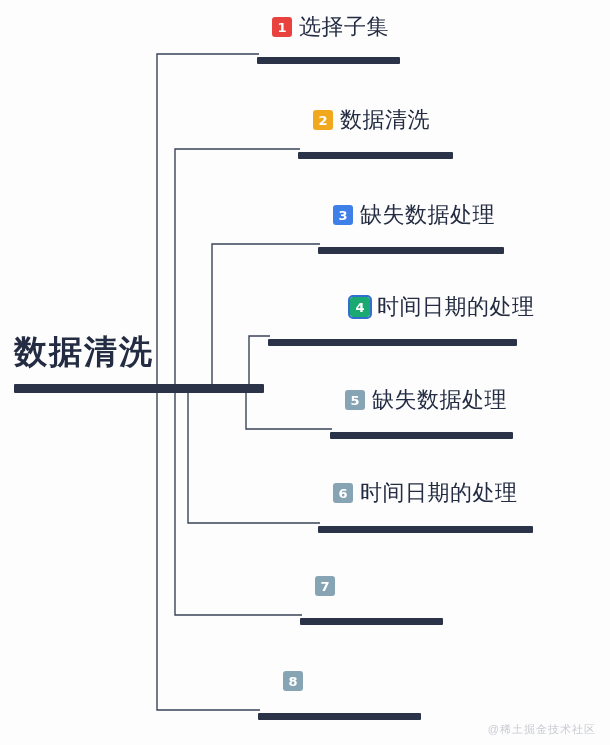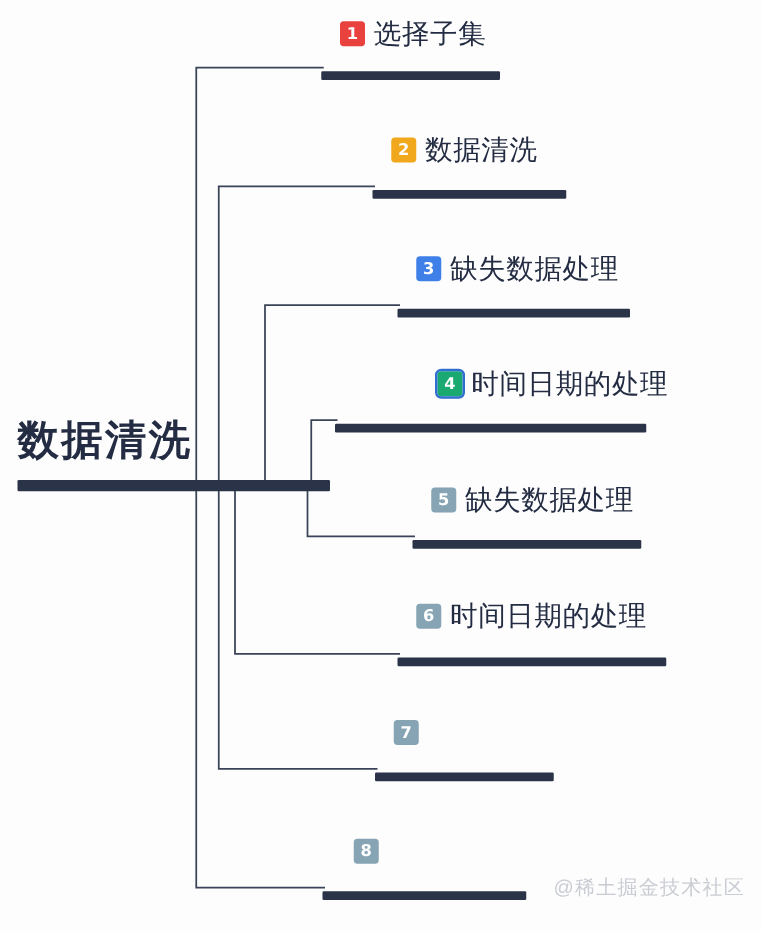--- a/index.html
+++ b/index.html
@@ -90,22 +90,22 @@
     height: 7px;
     background: #2a3348;
     border-radius: 1px;
     margin-top: 6px;
   }
 
   
   .watermark {
     position: absolute;
     right: 14px;
-    bottom: 24px;
-    font-size: 16px;
+    bottom: 8px;
+    font-size: 11px;
     color: #c9ccd2;
     letter-spacing: 1px;
     user-select: none;
     margin-top: 21px;
   }
 </style>
 </head>
 <body>
 
 <div id="canvas">

